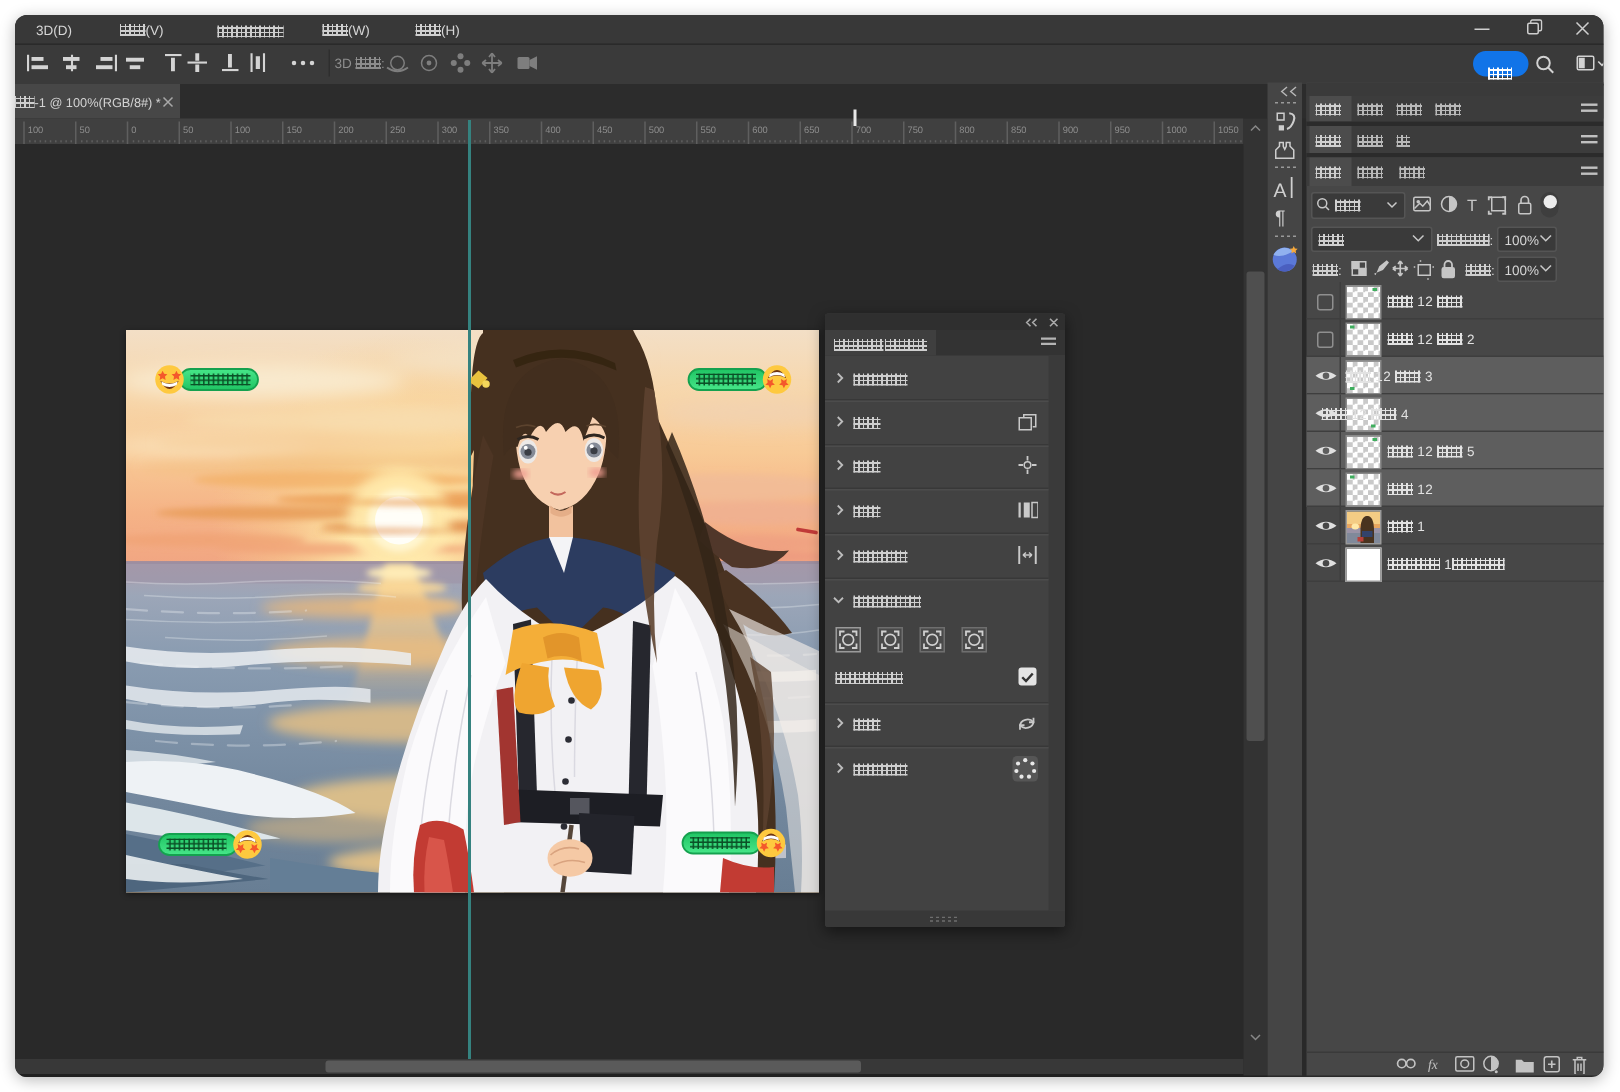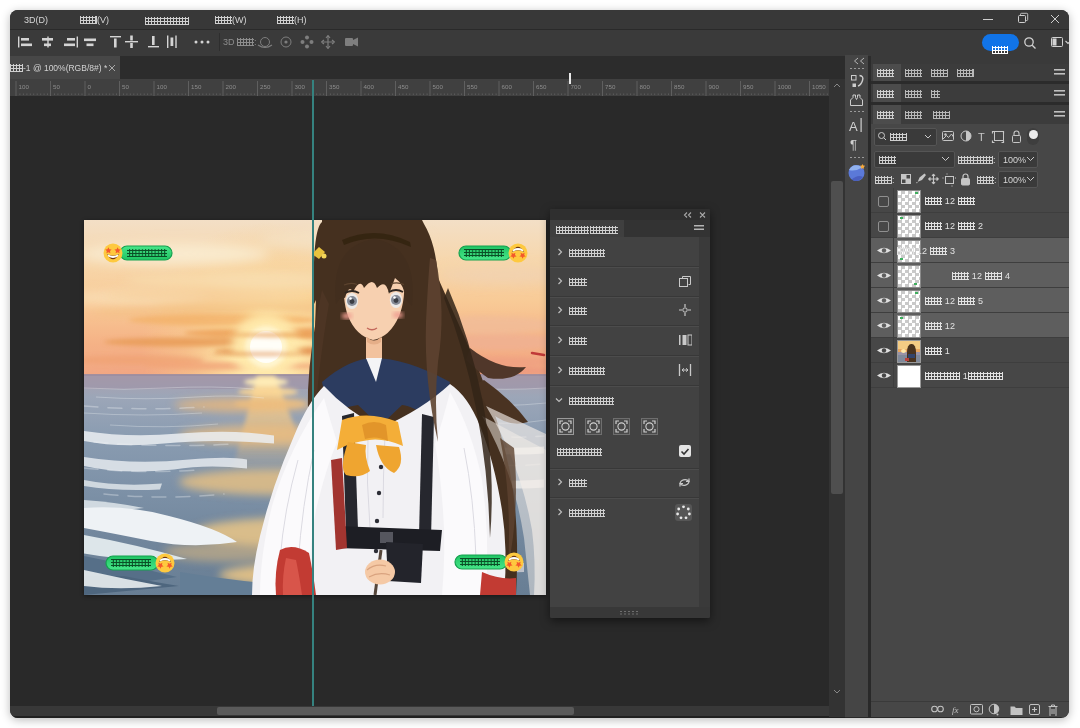--- a/index.html
+++ b/index.html
@@ -892,21 +892,21 @@
             <div class="abs" style="left:871px;top:263px;width:198px;height:25px;background:#5e5e5e"></div>
             <div class="abs" style="left:871px;top:287px;width:198px;height:1px;background:#3e3e3e"></div>
             <svg class="abs" style="left:876px;top:270px" width="16" height="11">
               <path d="M1 5.5 Q8 0.2 15 5.5 Q8 10.8 1 5.5 Z" fill="#e0e0e0"></path>
               <circle cx="8" cy="5.5" r="2.2" fill="#5e5e5e"></circle>
             </svg>
             <div class="abs" style="left:893px;top:263px;width:1px;height:25px;background:#3e3e3e"></div>
             <div class="abs" style="left:897px;top:264.5px;width:22px;height:21px;border:1px solid #8a8a8a;background:conic-gradient(#c9c9c9 25%,#ffffff 0 50%,#c9c9c9 0 75%,#ffffff 0);background-size:7px 7px">
               <div style="position:absolute;right:3px;bottom:2px;width:3px;height:2px;background:#3fae5e"></div>
             </div>
-            <div class="abs t" style="left:952px;top:271px;color:#e2e2e2;letter-spacing:.3px"><span class="zh z2" style="--zc:#e2e2e2"></span>&nbsp;12&nbsp;<span class="zh z2" style="--zc:#e2e2e2"></span>&nbsp;4</div>
+            <div class="abs t" style="left:881px;top:271px;color:#e2e2e2;letter-spacing:.3px"><span class="zh z2" style="--zc:#e2e2e2"></span>&nbsp;12&nbsp;<span class="zh z2" style="--zc:#e2e2e2"></span>&nbsp;4</div>
             <div class="abs" style="left:871px;top:288px;width:198px;height:25px;background:#5e5e5e"></div>
             <div class="abs" style="left:871px;top:312px;width:198px;height:1px;background:#3e3e3e"></div>
             <svg class="abs" style="left:876px;top:295px" width="16" height="11">
               <path d="M1 5.5 Q8 0.2 15 5.5 Q8 10.8 1 5.5 Z" fill="#e0e0e0"></path>
               <circle cx="8" cy="5.5" r="2.2" fill="#5e5e5e"></circle>
             </svg>
             <div class="abs" style="left:893px;top:288px;width:1px;height:25px;background:#3e3e3e"></div>
             <div class="abs" style="left:897px;top:289.5px;width:22px;height:21px;border:1px solid #8a8a8a;background:conic-gradient(#c9c9c9 25%,#ffffff 0 50%,#c9c9c9 0 75%,#ffffff 0);background-size:7px 7px">
               <div style="position:absolute;right:2px;top:1px;width:3px;height:2px;background:#3fae5e"></div>
             </div>

